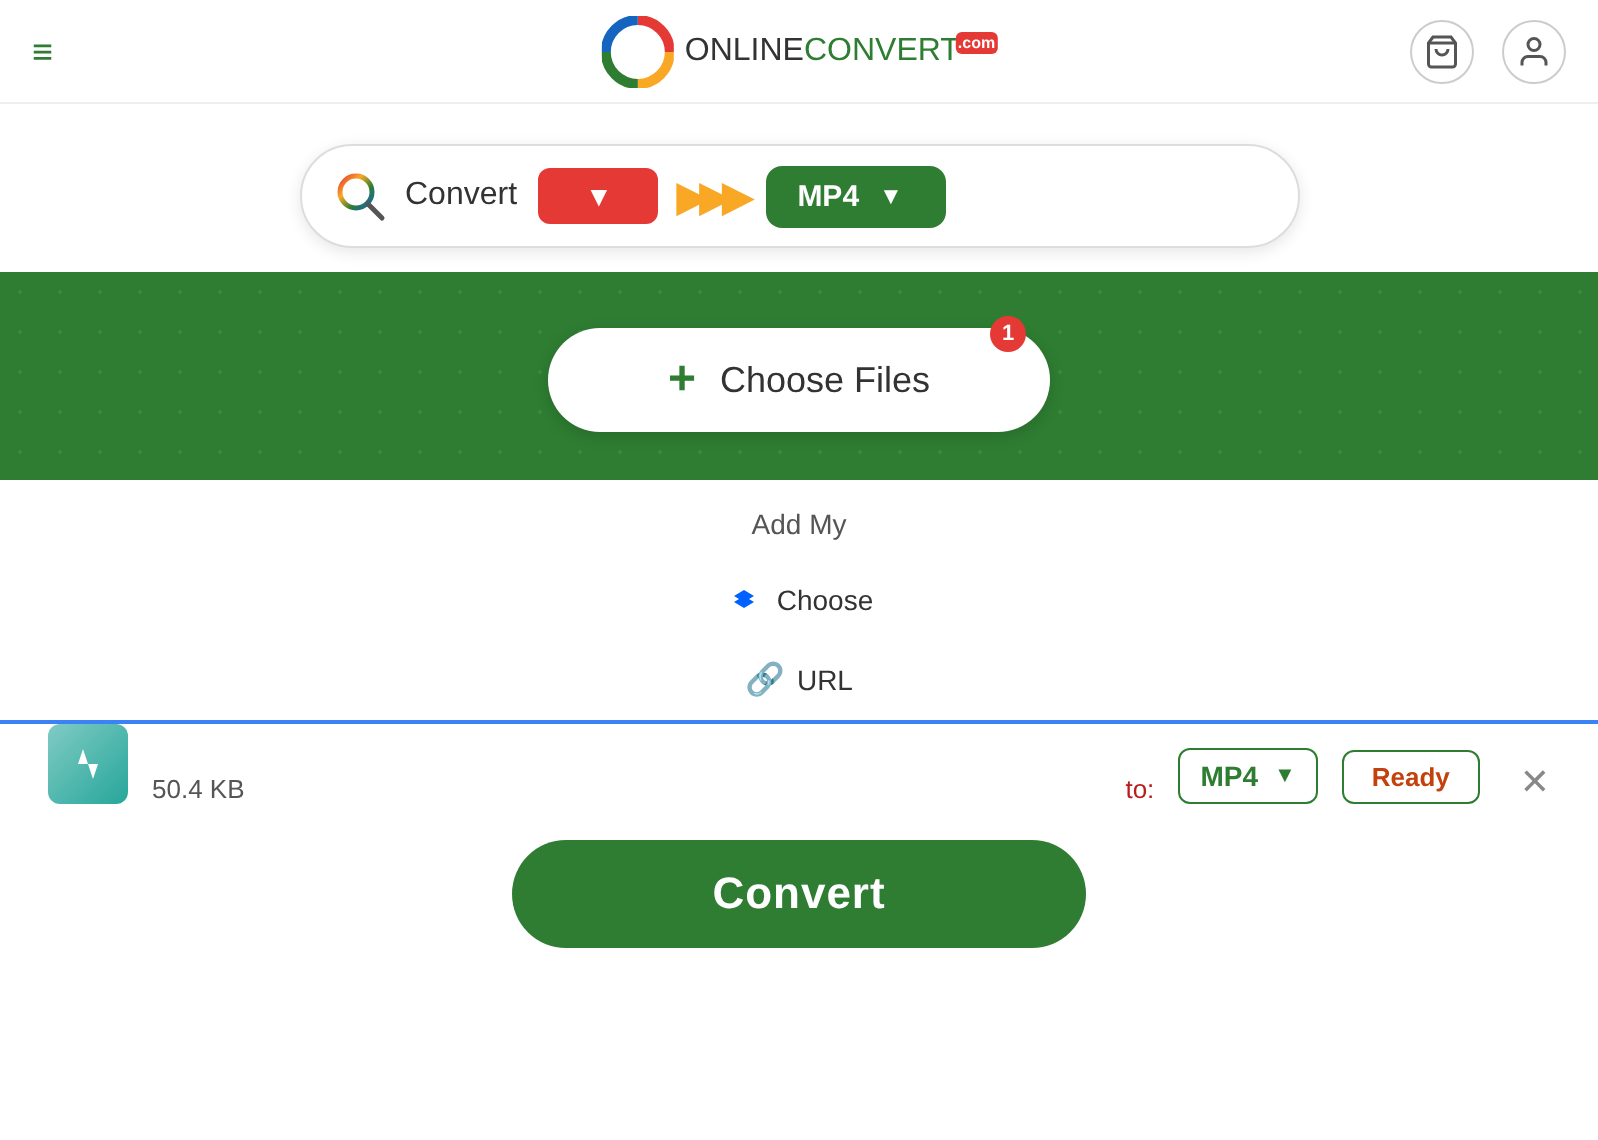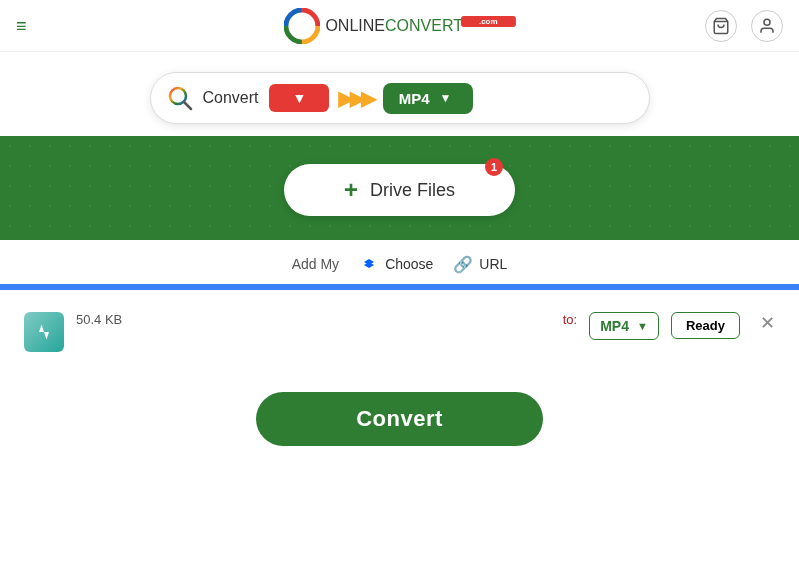--- a/index.html
+++ b/index.html
@@ -44,21 +44,21 @@
       height: 36px;
       margin-right: 6px;
     }
     .logo-online { color: #333; }
     .logo-convert { color: #2e7d32; }
     .logo-com-badge {
       background: #e53935;
       color: #fff;
       font-size: 8px;
       font-weight: bold;
-      padding: 1px 18px;
+      padding: 1px 1px;
       border-radius: 3px;
       margin-left: -2px;
       margin-top: -14px;
       vertical-align: top;
     }
     .header-right {
       display: flex;
       align-items: center;
       gap: 14px;
     }
@@ -185,20 +185,21 @@
     }
 
     
     .add-my-section {
       background: #fff;
       display: flex;
       align-items: center;
       justify-content: center;
       gap: 20px;
       padding: 14px 0 10px 0;
+      flex-direction: column;
     }
     .add-my-label {
       color: #555;
       font-size: 14px;
     }
     .cloud-btn {
       display: flex;
       align-items: center;
       gap: 6px;
       font-size: 14px;
@@ -207,24 +208,24 @@
       text-decoration: none;
     }
     .url-icon {
       font-size: 16px;
       color: #2196f3;
     }
 
     
     .file-item-row {
       display: flex;
-      align-items: flex-start;
-      padding: 22px 24px;
-      background: #fff;
-      border-top: 6px solid #3b82f6;
+      align-items: flex-end;
+      padding: 0 24px;
+      background: #fff;
+      border-top: 2px solid #3b82f6;
       gap: 12px;
     }
     .file-thumbnail {
       width: 40px;
       height: 40px;
       background: linear-gradient(135deg, #80cbc4, #26a69a);
       border-radius: 6px;
       display: flex;
       align-items: center;
       justify-content: center;
@@ -249,21 +250,21 @@
       font-size: 14px;
       font-weight: 600;
       cursor: pointer;
       display: flex;
       align-items: center;
       gap: 8px;
     }
     .ready-badge {
       background: #fff;
       border: 1.5px solid #2e7d32;
-      color: #000000;
+      color: #c2410c;
       border-radius: 6px;
       padding: 5px 14px;
       font-size: 13px;
       font-weight: 600;
     }
     .close-btn {
       color: #888;
       font-size: 18px;
       cursor: pointer;
       margin-left: 8px;
@@ -360,21 +361,21 @@
     <button class="format-dropdown-green">
       <span>MP4</span>
       <span class="chevron-down">▼</span>
     </button>
   </div>
 </div>
 
 <div class="drop-zone-section">
   <button class="choose-files-btn">
     <span class="plus-icon">+</span>
-    <span>Drive Files</span>
+    <span>Choose Files</span>
     <span class="badge-1">1</span>
   </button>
 </div>
 
 <div class="add-my-section">
   <span class="add-my-label">Add My</span>
 
   <div class="cloud-btn">
 
     <svg width="20" height="20" viewBox="0 0 40 40">

